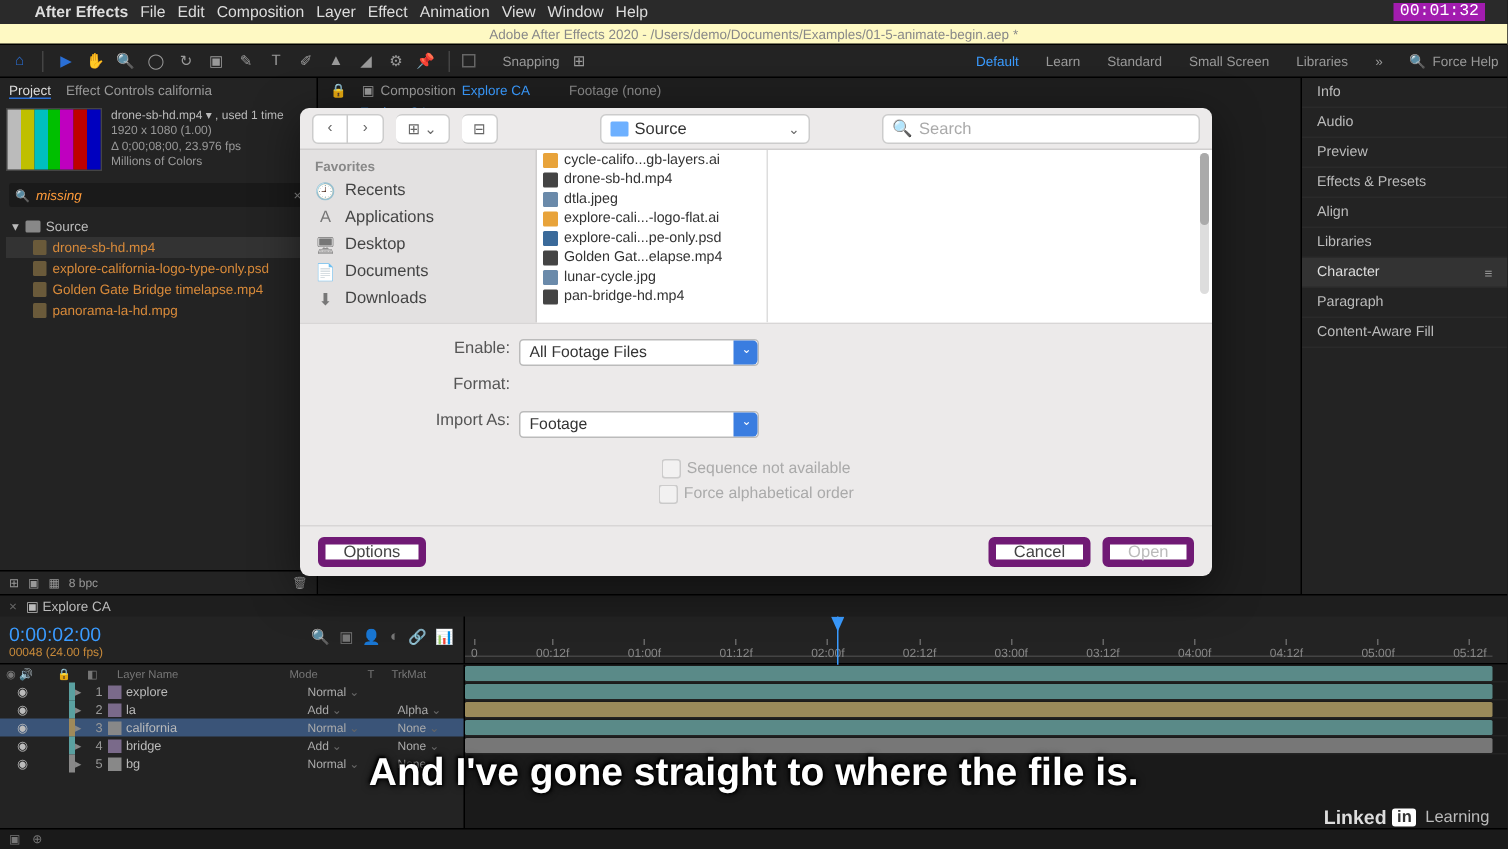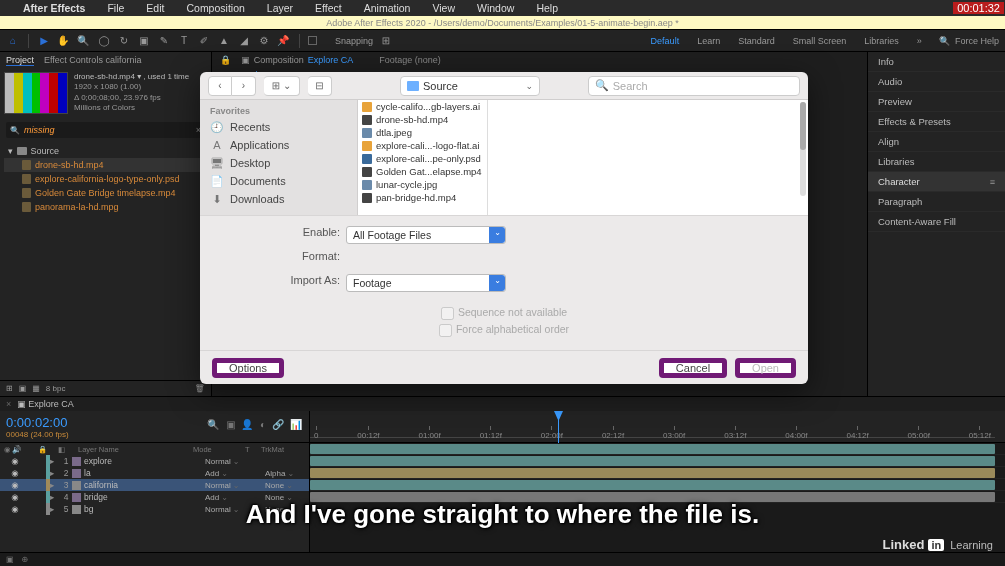--- a/index.html
+++ b/index.html
@@ -1,22 +1,22 @@
 <!DOCTYPE html>
 <html><head>
   <meta charset="utf-8">
   <style>
     * { margin: 0; padding: 0; box-sizing: border-box; font-family: -apple-system, "Helvetica Neue", Arial, sans-serif; }
     body { width: 1005px; height: 566px; background: #1e1e1e; overflow: hidden; position: relative; color: #ccc; font-size: 10px; }
     
     
-    .mac-menubar { height: 16px; background: #2a2a2a; display: flex; align-items: center; padding: 0 1px; color: #ddd; font-size: 10.5px; gap: 22px; justify-content: space-between; }
+    .mac-menubar { height: 16px; background: #2a2a2a; display: flex; align-items: center; padding: 0 15px; color: #ddd; font-size: 10.5px; gap: 8px; justify-content: space-between; }
     .apple-logo { font-size: 11px; }
     .mac-menubar .app-name { font-weight: 600; }
-    .mac-right { margin-left: auto; background: #b91c1c; color: #fff; padding: 0 4px; font-family: Liberation Sans, sans-serif; font-size: 11px; }
+    .mac-right { margin-left: auto; background: #a21caf; color: #fff; padding: 0 4px; font-family: Liberation Mono, monospace; font-size: 11px; }
     
     
     .title-bar { height: 14px; background: #fef9c3; display: flex; align-items: center; justify-content: center; color: #888; font-size: 9px; border-bottom: 1px solid #000; }
     
     
     .toolbar { height: 22px; background: #232323; display: flex; align-items: center; padding: 0 6px; gap: 6px; border-bottom: 1px solid #000; }
     .tool-icon { width: 14px; height: 14px; display: flex; align-items: center; justify-content: center; color: #999; font-size: 10px; }
     .tool-icon.home { color: #2a6fd6; }
     .tool-icon.cursor { color: #2a6fd6; }
     .tool-divider { width: 1px; height: 14px; background: #444; margin: 0 2px; }
@@ -116,21 +116,21 @@
     .fd-folder-ico { width: 12px; height: 10px; background: #6db0ff; border-radius: 1px; }
     .fd-search { flex: 1; margin-left: 40px; height: 20px; background: #fff; border: 1px solid #ccc; border-radius: 4px; display: flex; align-items: center; padding: 0 6px; gap: 4px; color: #aaa;}
     
     .fd-body { flex: 1; display: flex; }
     .fd-sidebar { width: 158px; background: #e3e1e1; border-right: 1px solid #d0cece; padding: 4px 0; }
     .fd-sidebar-hdr { font-size: 9px; color: #888; padding: 2px 10px; font-weight: 600;}
     .fd-side-item { height: 18px; display: flex; align-items: center; padding: 0 10px; gap: 6px; font-size: 11px; color: #444;}
     .fd-side-item .si-icon { width: 14px; text-align: center; color: #777; font-size: 11px;}
     
     .fd-list { flex: 1; background: #fff; position: relative; overflow: hidden;}
-    .fd-list-inner { width: 130px; border-right: 1px solid #ddd; height: 100%; overflow: hidden;}
+    .fd-list-inner { width: 154px; border-right: 1px solid #ddd; height: 100%; overflow: hidden;}
     .fd-file { height: 13px; display: flex; align-items: center; padding: 0 4px; gap: 4px; font-size: 9.5px; color: #333; white-space: nowrap;}
     .fd-file .fi { width: 10px; height: 10px; background: #888; border-radius: 1px; flex-shrink: 0;}
     .fd-file .fi.ai { background: #e8a33a; }
     .fd-file .fi.mp4 { background: #444; }
     .fd-file .fi.jpg { background: #6a8aaa; }
     .fd-file .fi.psd { background: #3a6a9a; }
     .fd-scroll { position:absolute; right: 2px; top: 2px; width: 6px; height: 94px; background: #ddd; border-radius: 3px; }
     .fd-scroll::before { content:""; position:absolute; top:0; left:0; width:6px; height:48px; background:#aaa; border-radius:3px;}
     
     .fd-options { padding: 10px 40px; background: #eceaea; border-top: 1px solid #d8d6d6; }

